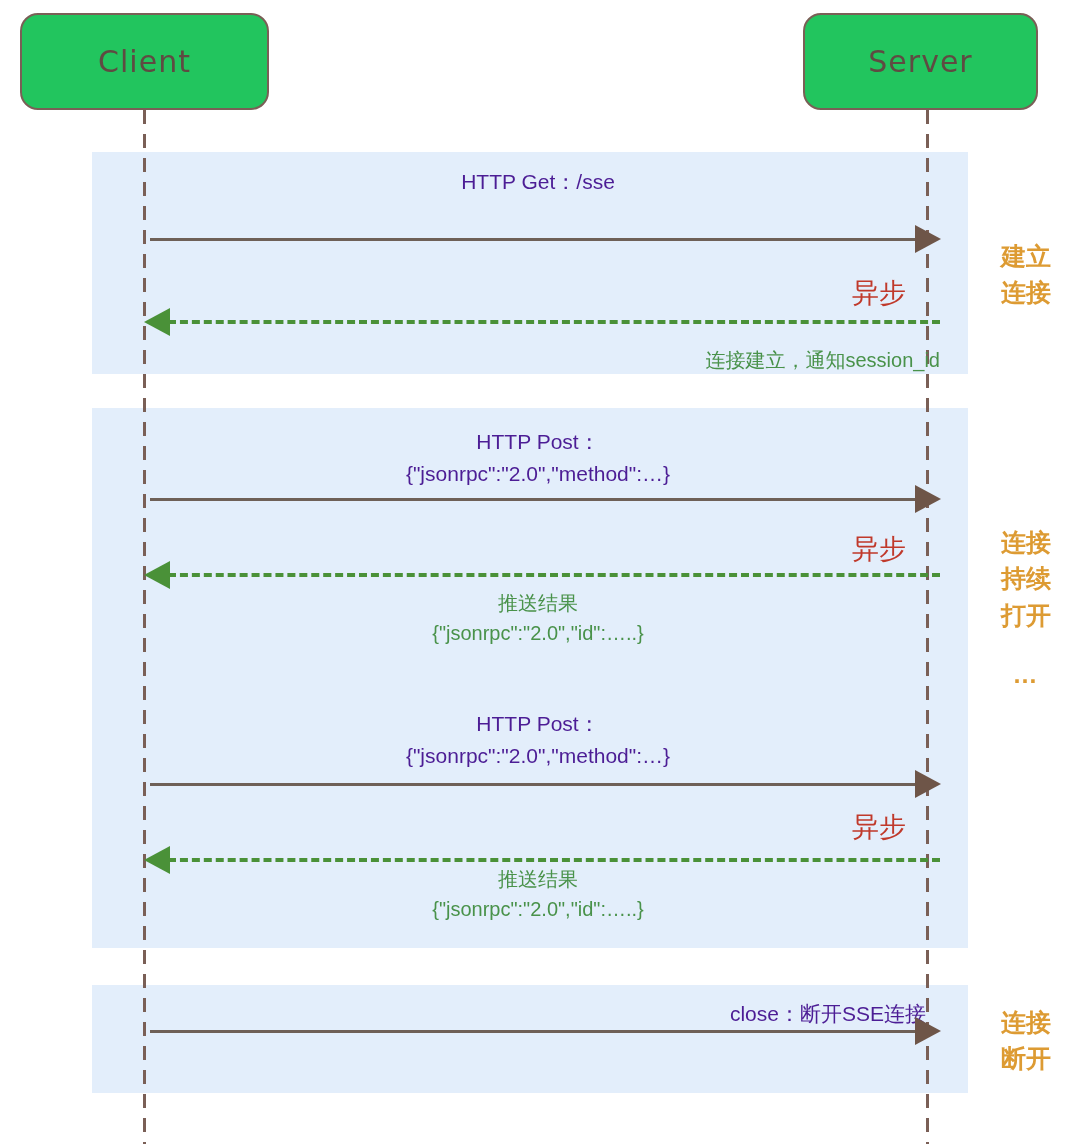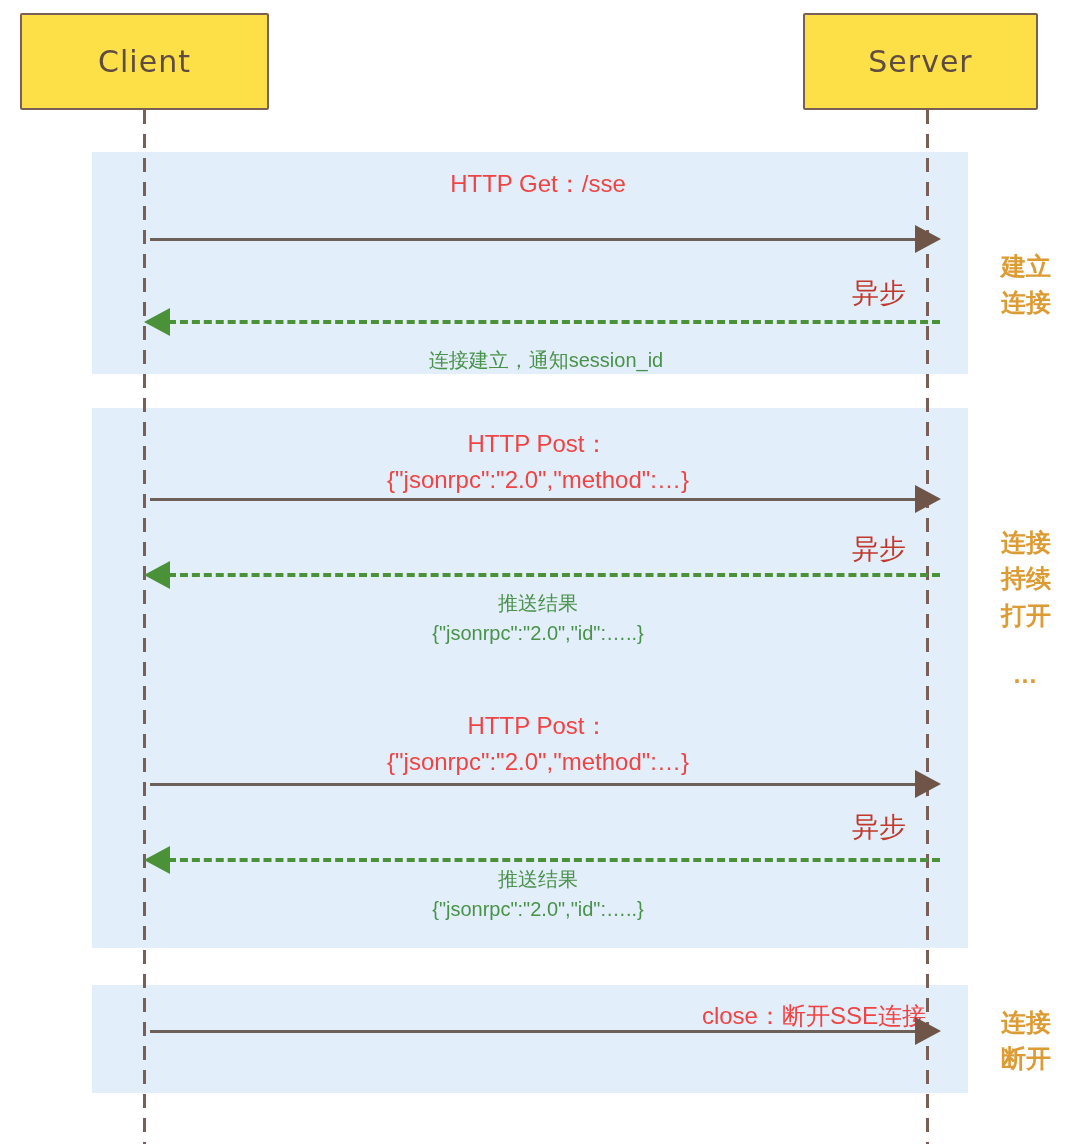--- a/index.html
+++ b/index.html
@@ -15,23 +15,23 @@
     width: 1080px;
     height: 1144px;
     background: #ffffff;
     overflow: hidden;
   }
 
   
   .actor-box {
     position: absolute;
     box-sizing: border-box;
-    background: #fde047;
+    background: #22c55e;
     border: 2.5px solid #7a5f56;
-    border-radius: 2px;
+    border-radius: 18px;
     display: flex;
     align-items: center;
     justify-content: center;
   }
   .actor-label {
     font-family: "DejaVu Sans", sans-serif;
     font-size: 30px;
     color: #5f4b42;
     letter-spacing: 1px;
     font-weight: 400;
@@ -84,22 +84,22 @@
   }
 
   
   .msg-text {
     position: absolute;
     text-align: center;
     line-height: 1.5;
     white-space: nowrap;
   }
   .msg-text.request {
-    color: #ef4444;
-    font-size: 24px;
+    color: #4c1d95;
+    font-size: 21px;
   }
   .msg-text.response {
     color: #49924a;
     font-size: 20px;
   }
 
   
   .async-note {
     position: absolute;
     color: #c0392b;
@@ -149,21 +149,21 @@
     <div>HTTP Get：/sse</div>
   </div>
   <div class="msg-line" style="left:150px; top:238px; width:775px;"></div>
   <div class="arrow-head right" style="left:915px; top:225px;"></div>
 
   <div class="async-note" style="left:852px; top:275px;">
     <span>异步</span>
   </div>
   <div class="msg-line dashed" style="left:168px; top:320px; width:772px;"></div>
   <div class="arrow-head left" style="left:144px; top:308px;"></div>
-  <div class="msg-text response" style="left:158px; top:345px; width:776px;">
+  <div class="msg-text response" style="left:164px; top:345px; width:776px;text-align:right;">
     <div>连接建立，通知session_id</div>
   </div>
 
   <div class="msg-text request" style="left:150px; top:426px; width:776px;">
     <div>HTTP Post：</div>
     <div>{"jsonrpc":"2.0","method":…}</div>
   </div>
   <div class="msg-line" style="left:150px; top:498px; width:775px;"></div>
   <div class="arrow-head right" style="left:915px; top:485px;"></div>
 
@@ -193,21 +193,21 @@
     <div>推送结果</div>
     <div class="tiny">{"jsonrpc":"2.0","id":…..}</div>
   </div>
 
   <div class="msg-text request" style="left:150px; top:998px; width:776px;text-align:right;">
     <div>close：断开SSE连接</div>
   </div>
   <div class="msg-line" style="left:150px; top:1030px; width:775px;"></div>
   <div class="arrow-head right" style="left:915px; top:1017px;"></div>
 
-  <div class="phase-note" style="left:988px; top:248px; width:76px;">
+  <div class="phase-note" style="left:988px; top:238px; width:76px;">
     <div>建立</div>
     <div>连接</div>
   </div>
 
   <div class="phase-note" style="left:988px; top:524px; width:76px;">
     <div>连接</div>
     <div>持续</div>
     <div>打开</div>
   </div>
   <div class="phase-dots" style="left:988px; top:660px; width:76px;">…</div>

